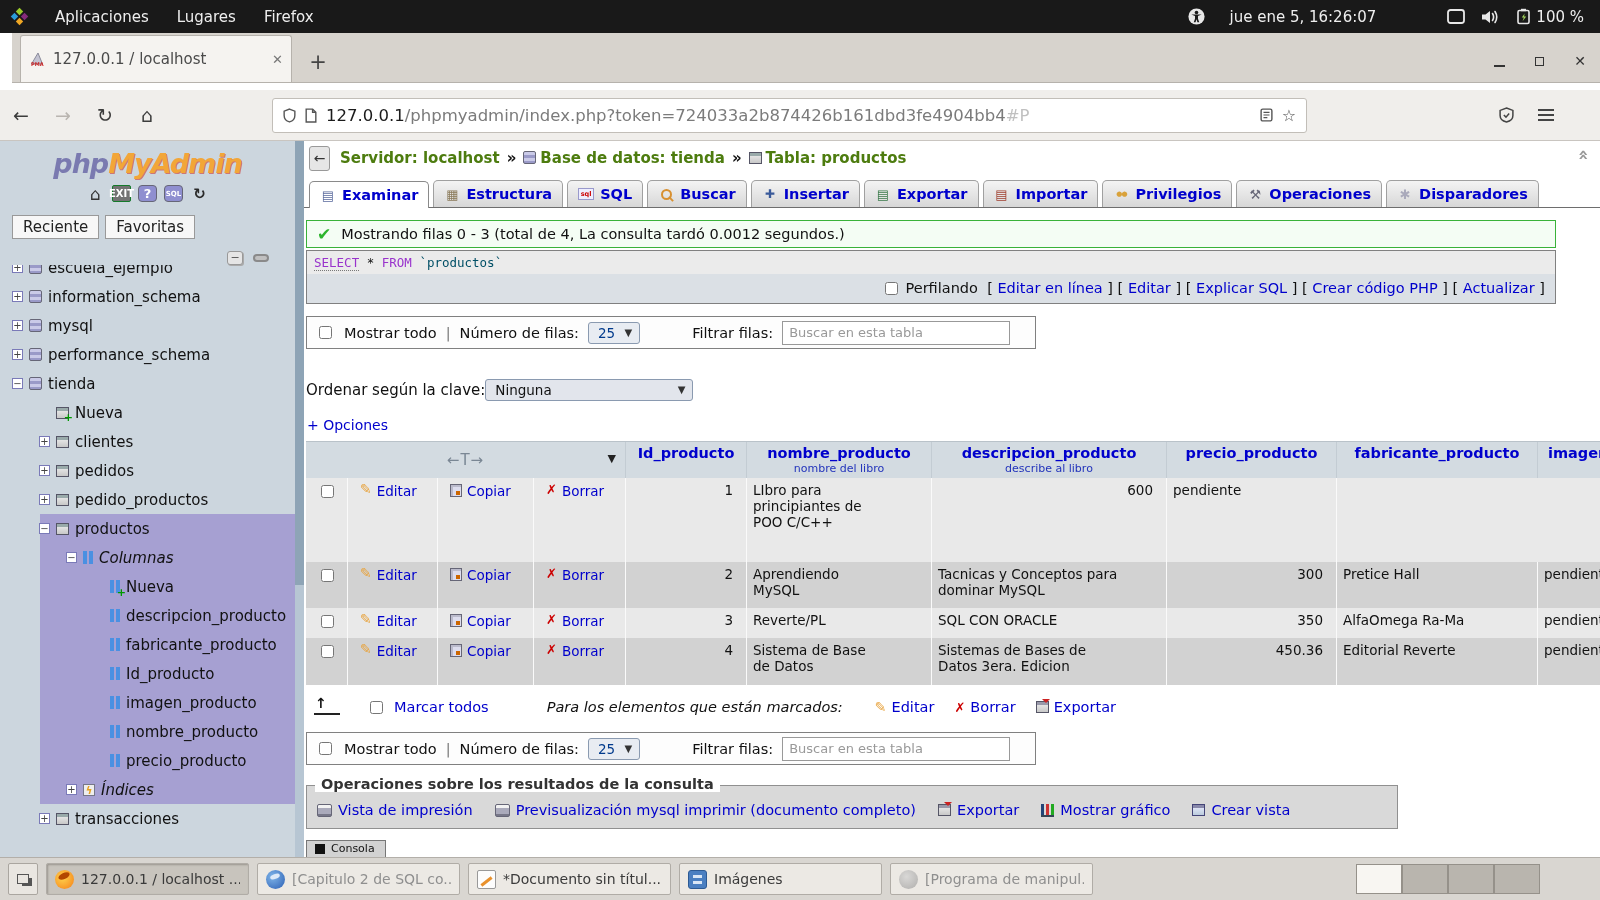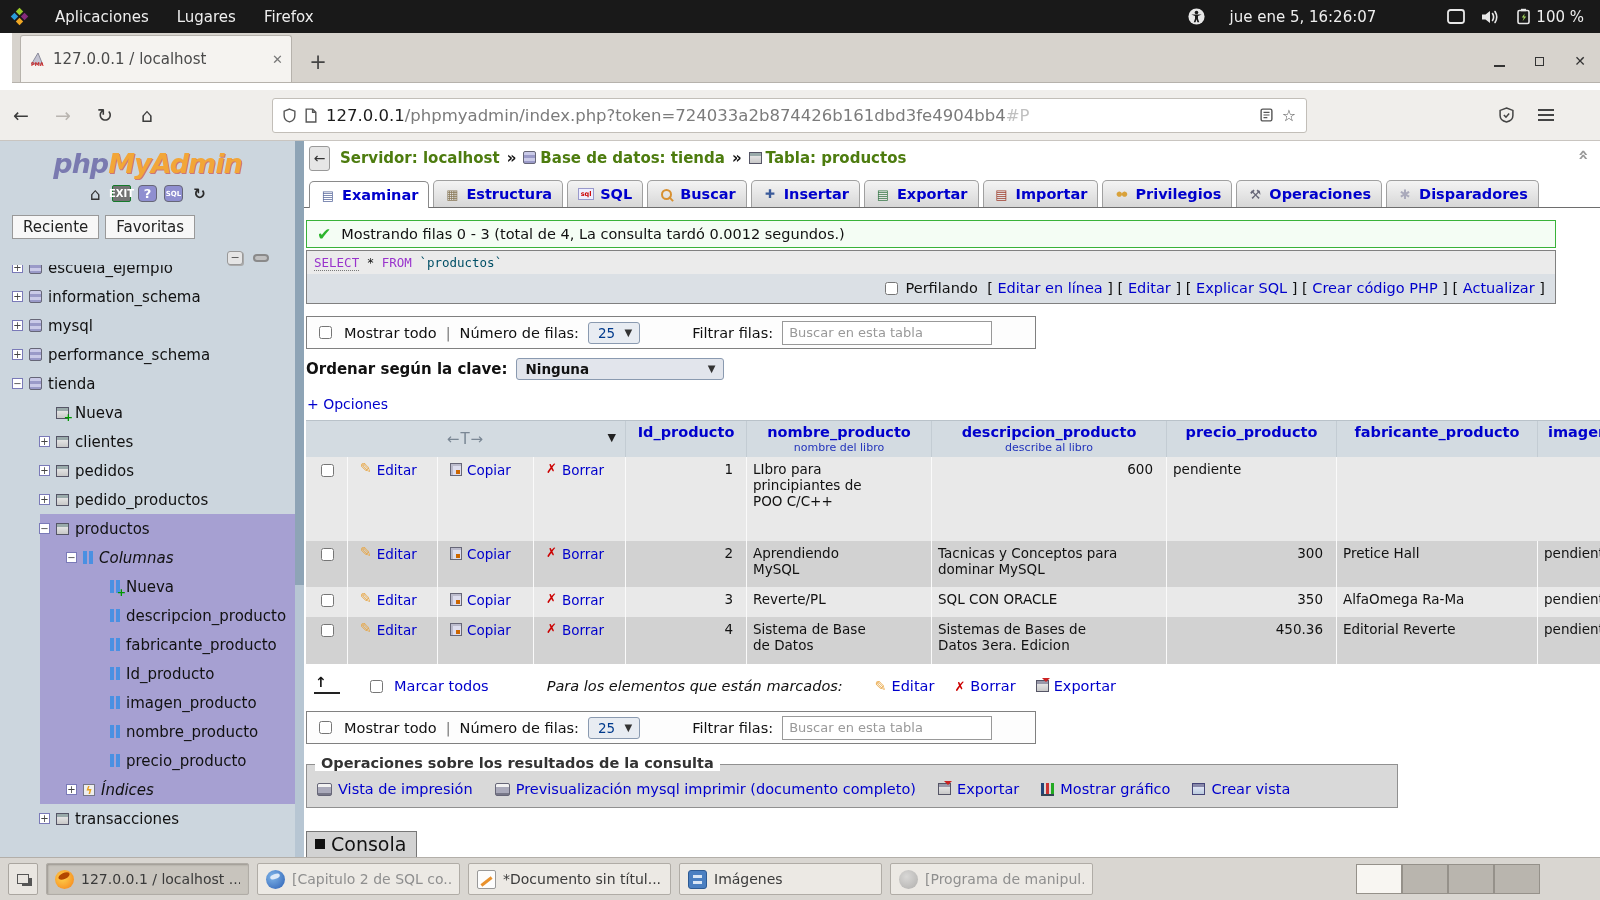--- a/index.html
+++ b/index.html
@@ -127,23 +127,23 @@
   .profline input{vertical-align:-2px;}
   .plink{color:#0000cc;}
 
   
   .ctrlbar{margin:12px 0 0 2px;width:730px;border:1px solid #808080;display:flex;align-items:center;gap:9px;
     padding:4px 8px;font-size:14.5px;height:33px;background:#fdfdfd;}
   .vsep{color:#777;}
   .selbox{position:relative;background:#e8ecf2;border:1px solid #8a9ab0;border-radius:3px;padding:2px 24px 2px 9px;
     font-size:13.5px;color:#003a8c;}
   .selbox .chev{position:absolute;right:7px;top:4px;color:#333;font-size:10px;}
-  .filterin{width:210px;height:24px;border:1px solid #999;font-size:13px;padding:0 6px;font-family:"DejaVu Sans",sans-serif;}
+  .filterin{width:228px;height:24px;border:1px solid #999;font-size:13px;padding:0 6px;font-family:"DejaVu Sans",sans-serif;}
   .filterin::placeholder{color:#999;}
-  .sortrow{margin:9px 0 0 2px;font-size:15px;display:flex;align-items:center;gap:8px;font-weight:bold;}
+  .sortrow{margin:30px 0 0 2px;font-size:15px;display:flex;align-items:center;}
   .sortsel{width:208px;background:#e2e5ec;color:#111;}
   .optlink{display:inline-block;margin:16px 0 0 3px;color:#0000cc;font-size:14px;}
 
   
   .pgrid{display:grid;grid-template-columns:42px 90px 96px 92px 121px 185px 235px 170px 201px 164px;width:1396px;}
   .gridwrap{margin:7px 0 0 2px;}
   #gridhead{background:#d3dbe1;border-top:1px solid #b9c2c9;}
   .hc{border-right:1px solid #c3ccd3;padding:3px 4px;text-align:center;min-height:34px;}
   .hc0{grid-column:1/5;display:flex;align-items:center;justify-content:center;position:relative;color:#7a8794;font-size:15px;}
   .hc0 .arr{letter-spacing:1px;}
@@ -185,21 +185,21 @@
   .opslegend{position:absolute;top:-10px;left:8px;background:#fff;padding:0 6px;font-weight:bold;font-size:14.5px;color:#333;}
   .opslinks{display:flex;align-items:center;gap:10px;font-size:14.5px;flex-wrap:nowrap;}
   .opslinks a{color:#0000cc;display:inline-flex;align-items:center;gap:6px;margin-right:12px;}
   .i-printer{width:15px;height:13px;border:1px solid #667;border-radius:2px;flex:none;
     background:linear-gradient(#f2f2f2 0 3px,#aab 3px 9px,#778 9px 13px);}
   .i-chart{width:13px;height:13px;flex:none;border-bottom:2px solid #345;
     background:linear-gradient(90deg,#247 0 3px,transparent 3px 5px,#c33 5px 8px,transparent 8px 10px,#2a2 10px 13px);}
   .i-view{width:13px;height:12px;border:1px solid #447;background:linear-gradient(#eef,#bcd);box-shadow:inset 0 3px #88a;flex:none;}
 
   .consoletab{position:absolute;left:2px;bottom:0;background:#d2d2d2;border:1px solid #777;border-bottom:none;
-    padding:1px 10px 2px 8px;font-size:19px;display:flex;align-items:center;gap:6px;}
+    padding:1px 10px 2px 8px;font-size:11px;display:flex;align-items:center;gap:6px;}
   .consq{width:10px;height:10px;background:#111;}
 
   
   .taskbar{position:absolute;left:0;bottom:0;right:0;height:43px;background:#d9d6d1;border-top:1px solid #b3afa9;
     display:flex;align-items:center;gap:8px;padding:0 8px;}
   .winlist{width:30px;height:32px;background:#e9e6e1;border:1px solid #aaa6a0;border-radius:2px;
     display:flex;align-items:center;justify-content:center;}
   .wl-ic{width:12px;height:10px;border:1.5px solid #555;box-shadow:4px 3px 0 -1px #555;}
   .taskbtn{width:203px;height:32px;background:#ece9e4;border:1px solid #b0aca6;border-radius:2px;
     display:flex;align-items:center;gap:7px;padding:0 8px;font-size:14px;color:#3a3a3a;overflow:hidden;}

